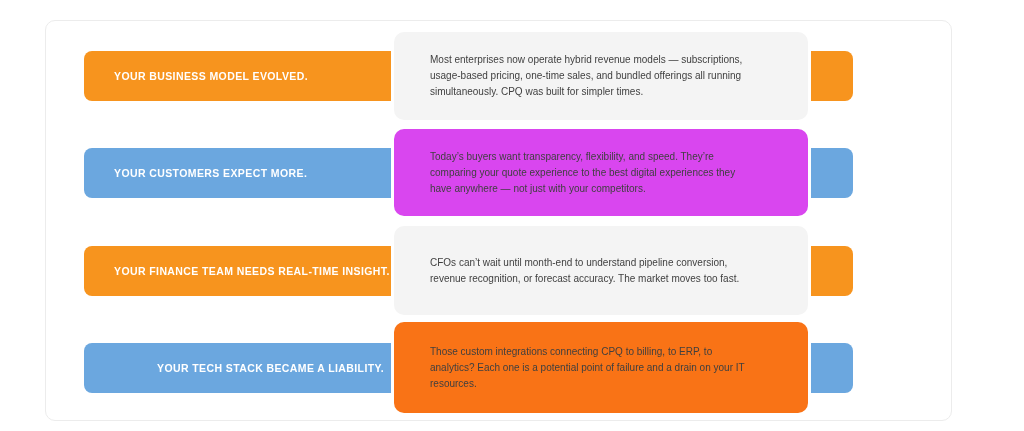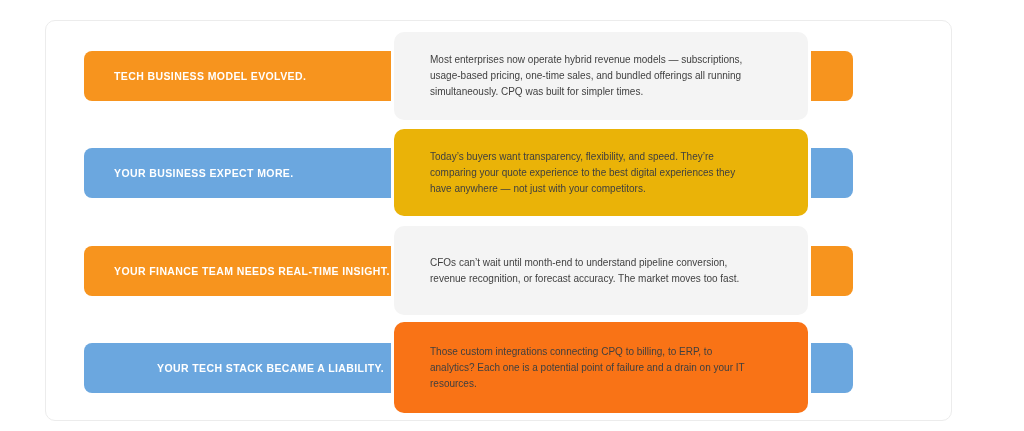--- a/index.html
+++ b/index.html
@@ -78,34 +78,34 @@
     white-space: pre-line;
   }
 </style>
 </head>
 <body style="background: rgb(255, 255, 255);">
 
 <div class="panel" style="border-color: rgb(236, 236, 236);">
 
   <div class="row">
     <div class="bar" style="background: rgb(247, 148, 30);">
-      <span class="bar-heading" style="color: rgb(255, 255, 255);">TECH BUSINESS MODEL EVOLVED.</span>
+      <span class="bar-heading" style="color: rgb(255, 255, 255);">YOUR BUSINESS MODEL EVOLVED.</span>
     </div>
     <div class="card" style="background: rgb(244, 244, 244);">
       <p class="card-desc" style="color: rgb(63, 63, 63);">Most enterprises now operate hybrid revenue models — subscriptions,
 usage-based pricing, one-time sales, and bundled offerings all running
 simultaneously. CPQ was built for simpler times.</p>
     </div>
   </div>
 
   <div class="row">
     <div class="bar" style="background: rgb(107, 167, 223);">
-      <span class="bar-heading" style="color: rgb(255, 255, 255);">YOUR BUSINESS EXPECT MORE.</span>
+      <span class="bar-heading" style="color: rgb(255, 255, 255);">YOUR CUSTOMERS EXPECT MORE.</span>
     </div>
-    <div class="card" style="background: #eab308;">
+    <div class="card" style="background: #d946ef;">
       <p class="card-desc" style="color: rgb(63, 63, 63);">Today’s buyers want transparency, flexibility, and speed. They’re
 comparing your quote experience to the best digital experiences they
 have anywhere — not just with your competitors.</p>
     </div>
   </div>
 
   <div class="row">
     <div class="bar" style="background: rgb(247, 148, 30);">
       <span class="bar-heading" style="color: rgb(255, 255, 255);">YOUR FINANCE TEAM NEEDS REAL-TIME INSIGHT.</span>
     </div>

